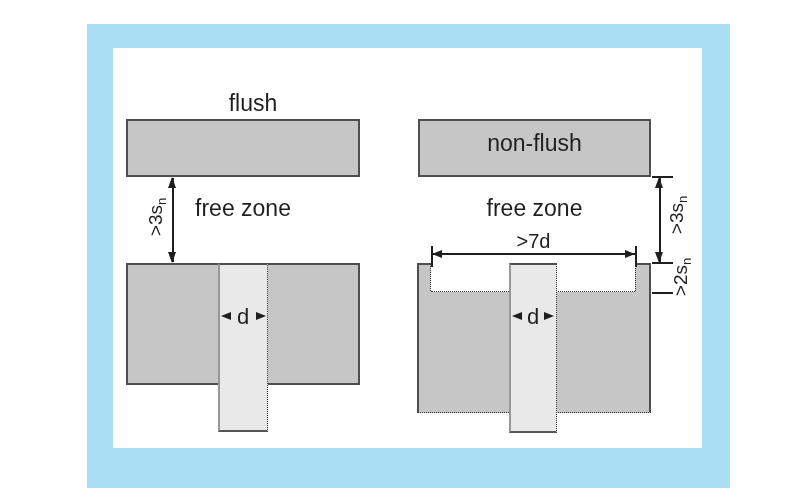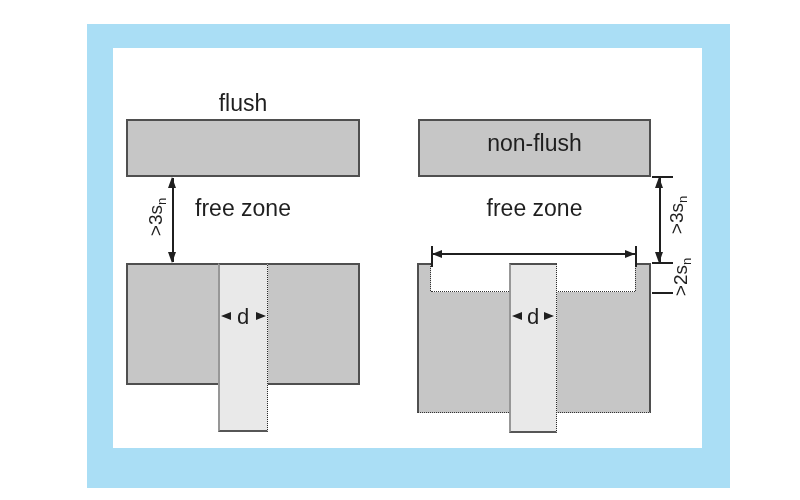--- a/index.html
+++ b/index.html
@@ -43,21 +43,21 @@
   .sub{font-size:13px;vertical-align:-4px;}
 </style>
 </head>
 <body>
 
 <div id="canvas">
 
   <div class="abs frame"></div>
   <div class="abs inner"></div>
 
-  <div class="abs t-title" style="left:126px;top:90px;width:234px;">flush</div>
+  <div class="abs t-title" style="left:136px;top:90px;width:234px;">flush</div>
 
   <div class="abs plate" style="left:126px;top:119px;width:234px;height:58px;"></div>
 
   <div class="abs t-zone" style="left:126px;top:195px;width:234px;">free zone</div>
 
   <div class="abs linev" style="left:172px;top:178px;height:84px;"></div>
   <div class="abs arr arr-up" style="left:168px;top:177px;"></div>
   <div class="abs arr arr-down" style="left:168px;top:252px;"></div>
   <div class="abs t-rot" style="left:157px;top:217px;"><span>&gt;3s</span><span class="sub">n</span></div>
 
@@ -73,20 +73,21 @@
   <div class="abs plate" style="left:418px;top:119px;width:233px;height:58px;"></div>
 
   <div class="abs t-zone" style="left:418px;top:195px;width:233px;">free zone</div>
 
   <div class="abs lineh" style="left:652px;top:176px;width:21px;"></div>
   <div class="abs linev" style="left:659px;top:178px;height:84px;"></div>
   <div class="abs arr arr-up" style="left:655px;top:177px;"></div>
   <div class="abs arr arr-down" style="left:655px;top:252px;"></div>
   <div class="abs t-rot" style="left:678px;top:215px;"><span>&gt;3s</span><span class="sub">n</span></div>
 
+  <div class="abs t-7d" style="left:431px;top:230px;width:205px;">&gt;7d</div>
   <div class="abs lineh" style="left:432px;top:253px;width:203px;"></div>
   <div class="abs arr arr-left" style="left:432px;top:250px;"></div>
   <div class="abs arr arr-right" style="left:625px;top:250px;"></div>
   <div class="abs linev" style="left:431px;top:246px;height:21px;"></div>
   <div class="abs linev" style="left:635px;top:246px;height:21px;"></div>
 
   <div class="abs wall wall-l" style="left:417px;top:263px;width:14px;height:30px;"></div>
   <div class="abs wall wall-r" style="left:635px;top:263px;width:16px;height:30px;"></div>
   <div class="abs body" style="left:417px;top:292px;width:234px;height:121px;"></div>
   <div class="abs dotline" style="left:431px;top:291px;width:204px;"></div>

